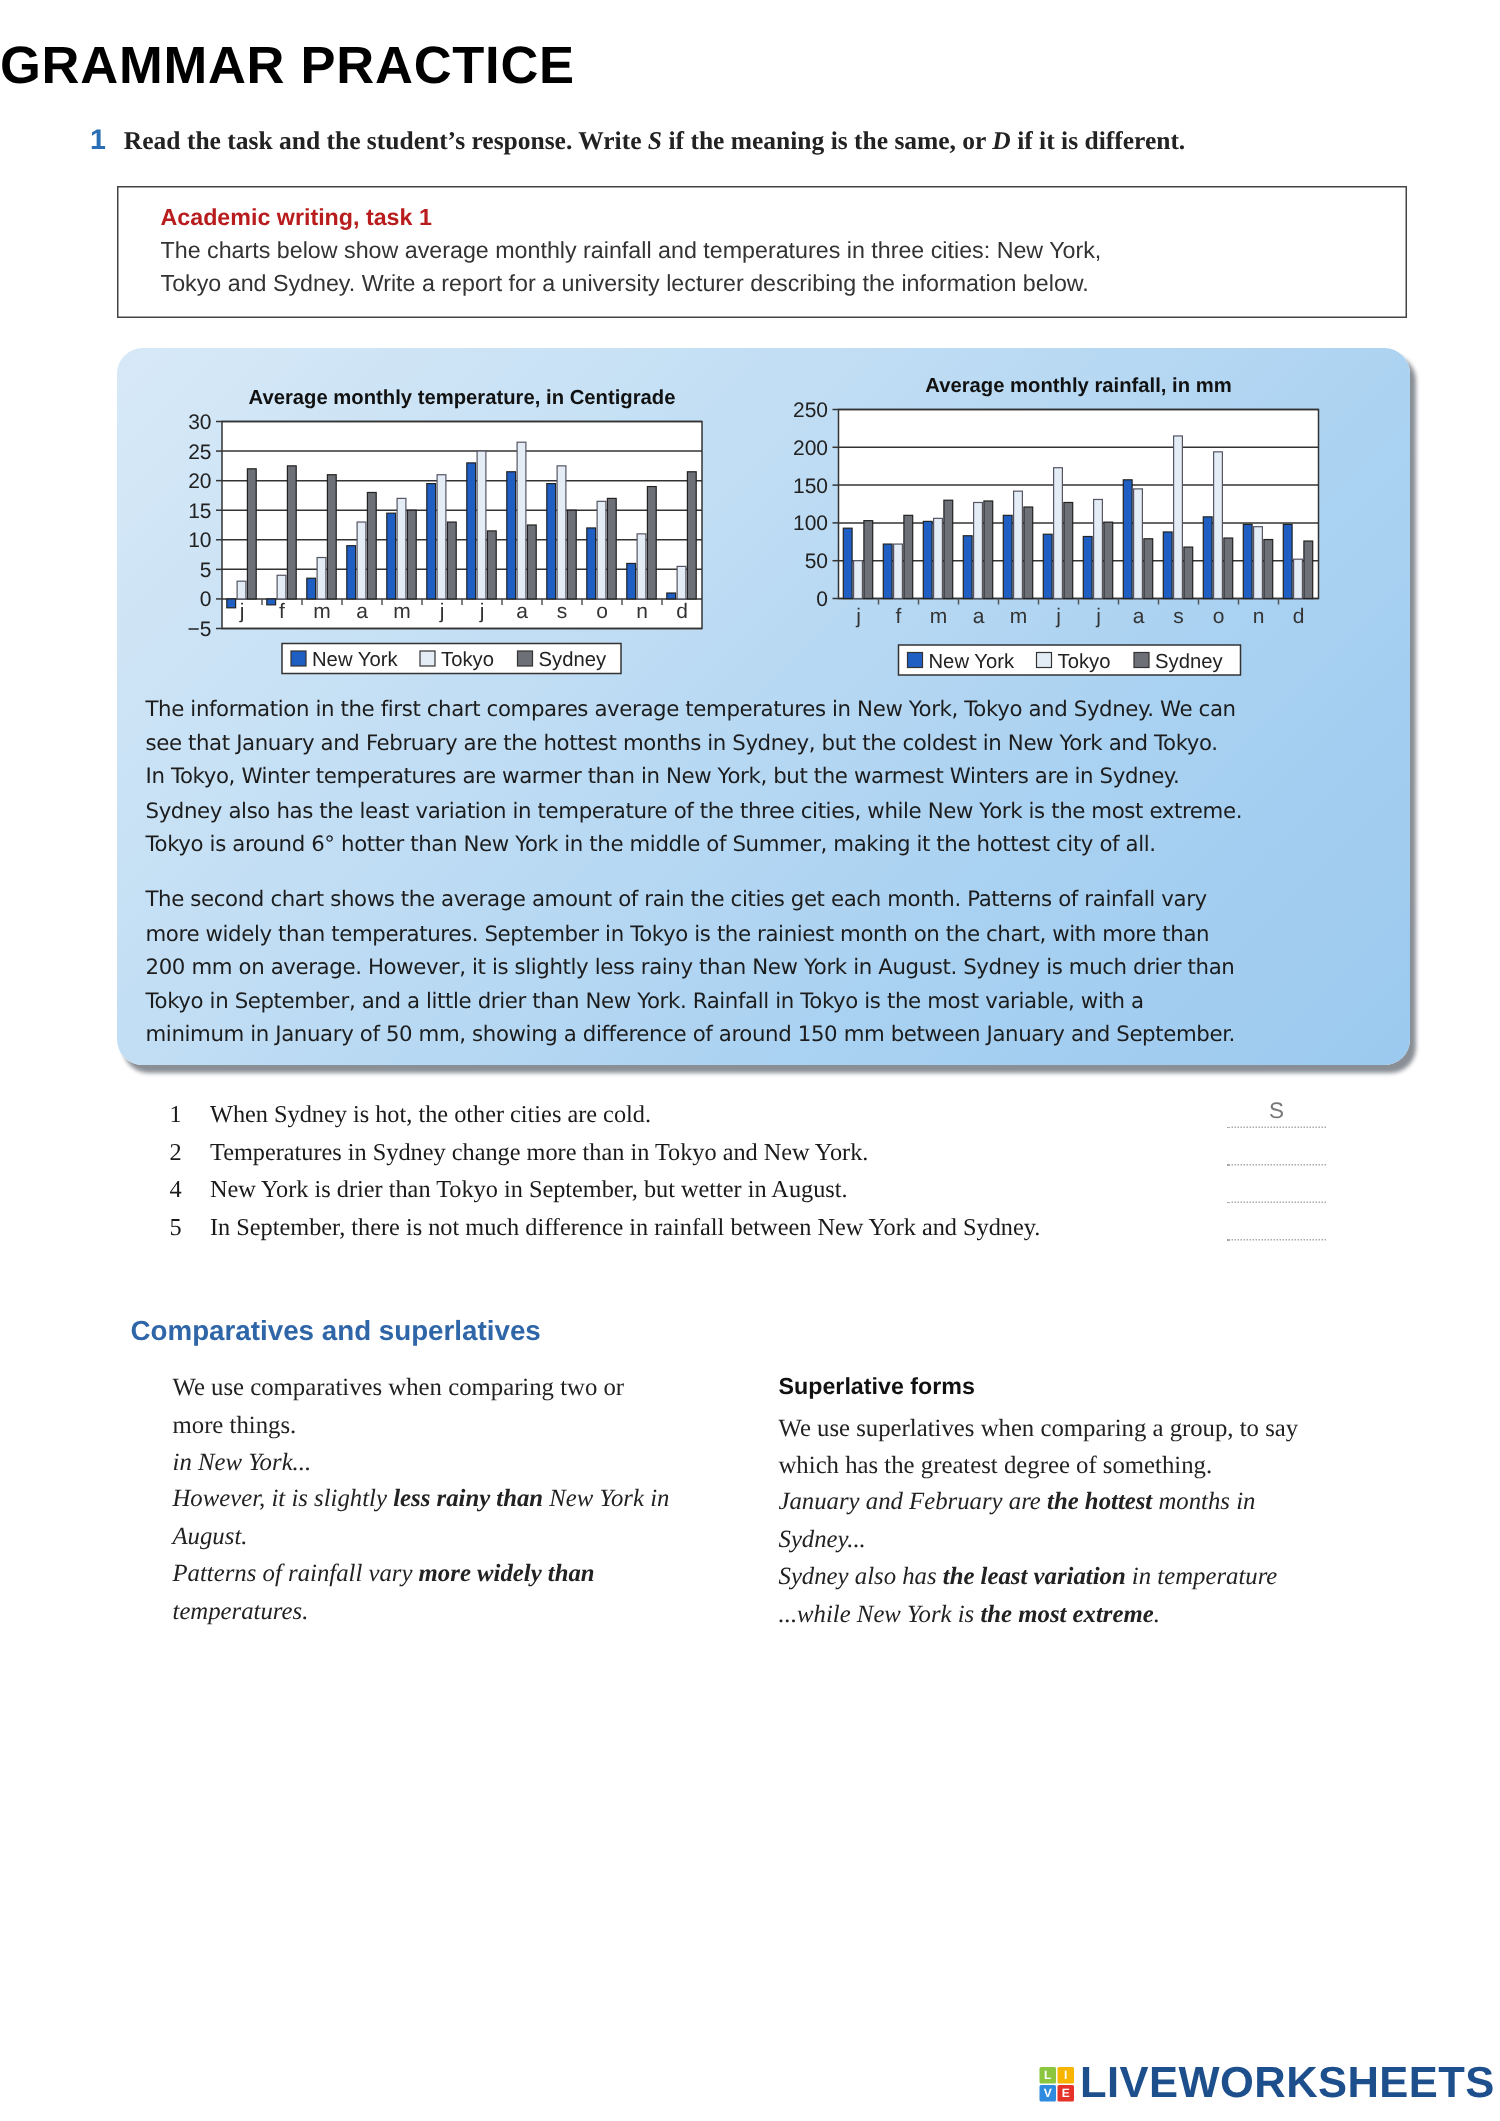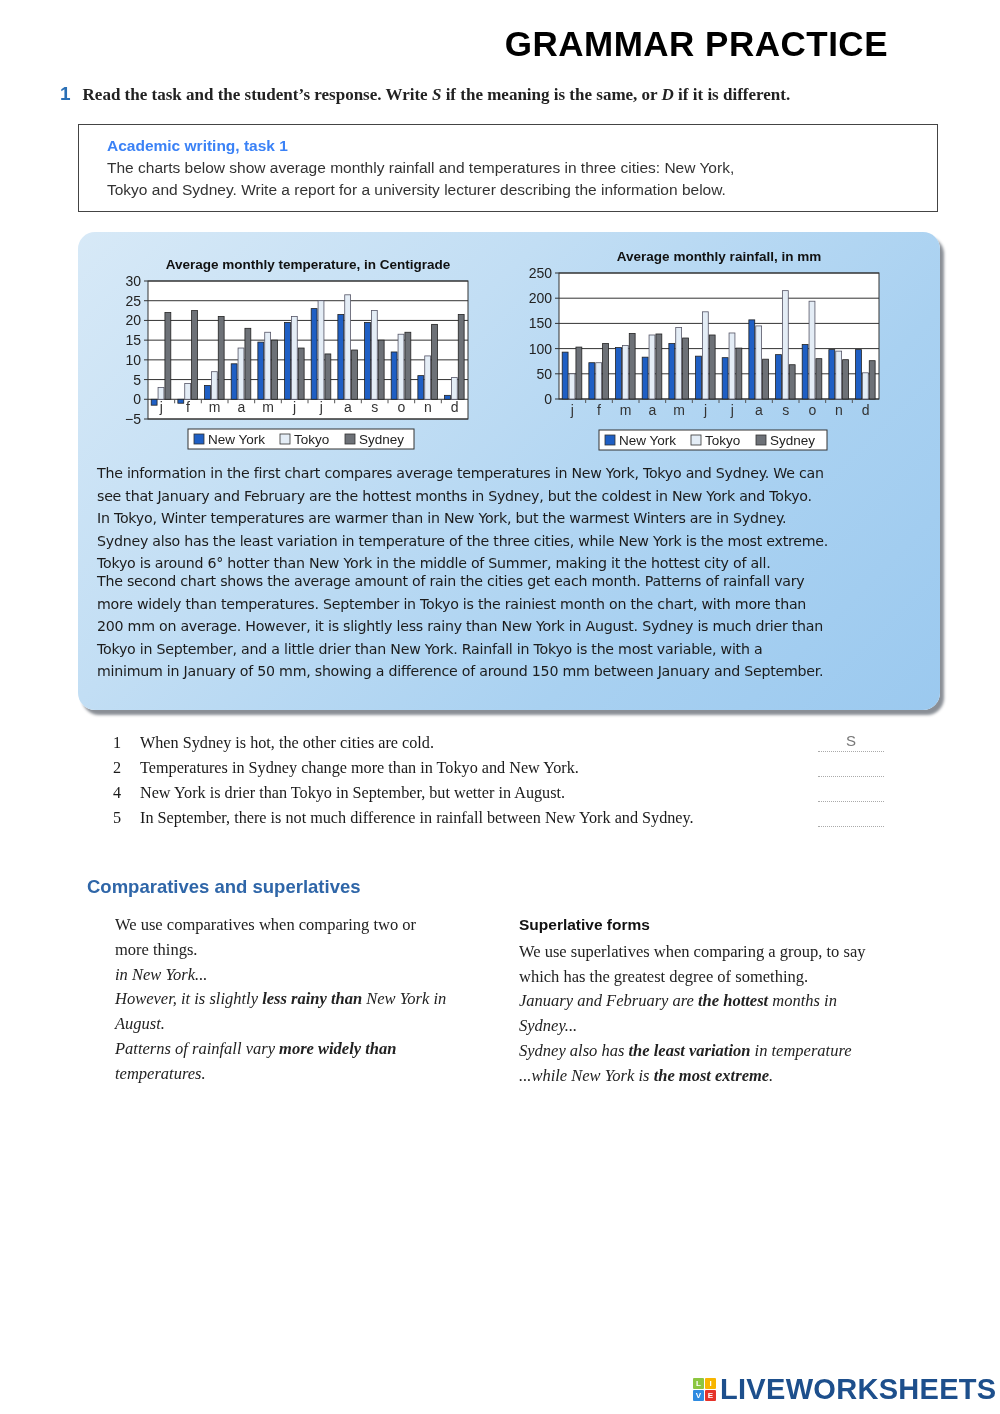--- a/index.html
+++ b/index.html
@@ -1,33 +1,33 @@
 <!DOCTYPE html>
 <html><head>
 <meta charset="utf-8">
 <style>
   html, body { margin: 0; padding: 0; }
   body {
     width: 1000px; height: 1414px; background: #ffffff; position: relative; overflow: hidden;
     font-family: "Liberation Serif", serif; color: #1a1a1a;
   }
   .title {
-    position: absolute; left: 0; top: 24px; width: 888px; text-align: right;
+    position: absolute; left: 0; top: 24px; width: 888px; text-align: left;
     font-family: "Liberation Sans", sans-serif; font-weight: bold; font-size: 35px; letter-spacing: 0.5px; color: #000;
   }
   .instr { position: absolute; left: 60px; top: 83px; font-size: 17px; font-weight: bold; color: #222; text-align: center; }
   .instr .num { color: #2a6fb5; font-family: "Liberation Sans", sans-serif; font-weight: bold; font-size: 19px; margin-right: 12px; }
   .instr i { font-weight: bold; }
 
   .taskbox {
     position: absolute; left: 78px; top: 124px; width: 860px; height: 88px;
     border: 1.5px solid #444; box-sizing: border-box; padding: 10px 28px;
     font-family: "Liberation Sans", sans-serif; font-size: 15.5px; line-height: 22px; color: #333;
   }
-  .taskbox .t-head { font-weight: bold; color: #3b82f6; }
+  .taskbox .t-head { font-weight: bold; color: #b91c1c; }
 
   .panel {
     position: absolute; left: 78px; top: 232px; width: 862px; height: 478px;
     background: linear-gradient(135deg, #d7e9f7 0%, #c2def4 35%, #a9d1f1 70%, #9bc9ef 100%);
     box-shadow: 4px 5px 3px #8a8f96;
     border-radius: 17px;
   }
   .chart { position: absolute; }
   .chart svg { overflow: visible; }
   .chart-title { font-family: "Liberation Sans", sans-serif; font-weight: bold; font-size: 13.5px; fill: #111; }
@@ -263,21 +263,21 @@
       </svg>
   </div>
 
   <div class="essay" style="top:230px;">
     <div>The information in the first chart compares average temperatures in New York, Tokyo and Sydney. We can</div>
     <div>see that January and February are the hottest months in Sydney, but the coldest in New York and Tokyo.</div>
     <div>In Tokyo, Winter temperatures are warmer than in New York, but the warmest Winters are in Sydney.</div>
     <div>Sydney also has the least variation in temperature of the three cities, while New York is the most extreme.</div>
     <div>Tokyo is around 6° hotter than New York in the middle of Summer, making it the hottest city of all.</div>
   </div>
-  <div class="essay" style="top:338px;">
+  <div class="essay" style="top:357px;">
     <div>The second chart shows the average amount of rain the cities get each month. Patterns of rainfall vary</div>
     <div>more widely than temperatures. September in Tokyo is the rainiest month on the chart, with more than</div>
     <div>200 mm on average. However, it is slightly less rainy than New York in August. Sydney is much drier than</div>
     <div>Tokyo in September, and a little drier than New York. Rainfall in Tokyo is the most variable, with a</div>
     <div>minimum in January of 50 mm, showing a difference of around 150 mm between January and September.</div>
   </div>
 </div>
 
 <div class="questions">
   <div class="qrow">

